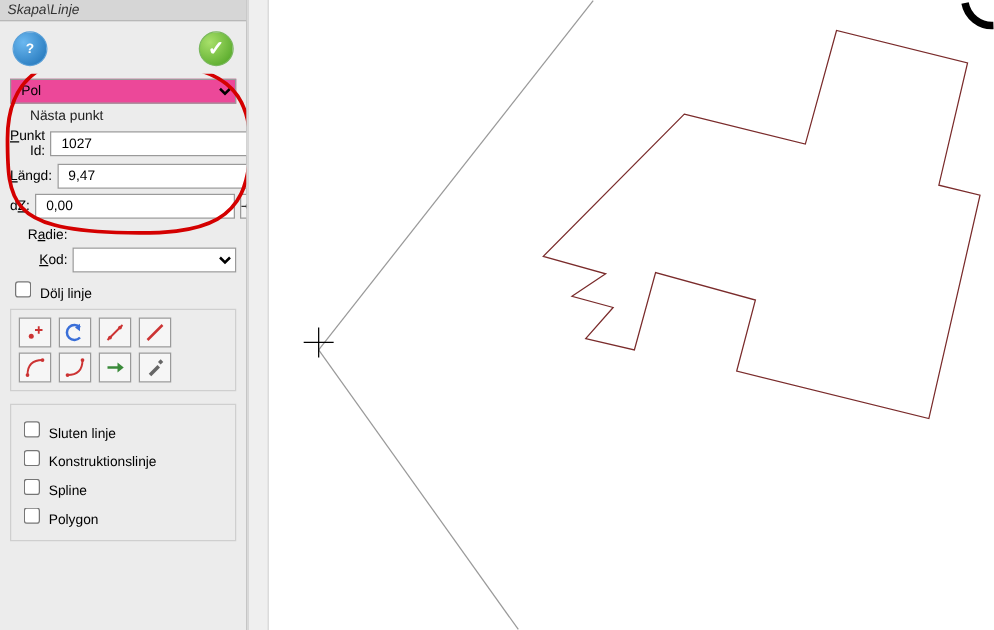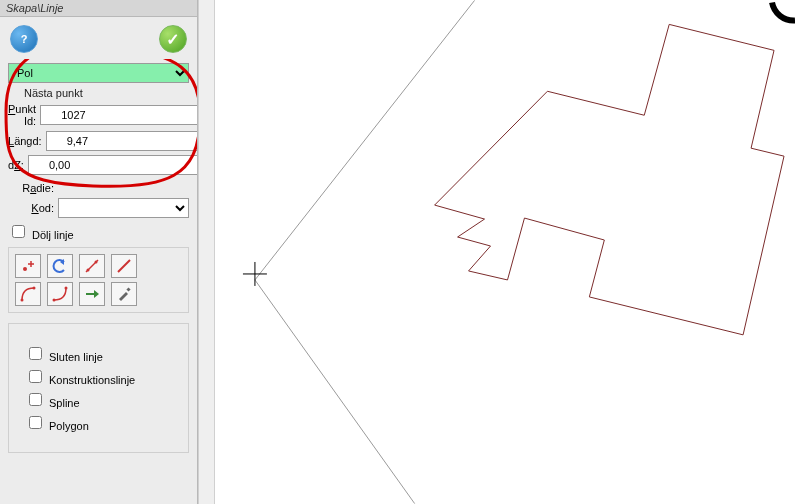--- a/index.html
+++ b/index.html
@@ -4,37 +4,37 @@
 <style>
   * { box-sizing: border-box; font-family: "Segoe UI", Tahoma, sans-serif; font-size: 11px; }
   body { margin: 0; width: 795px; height: 504px; background: #fff; display: flex; overflow: hidden; }
   .panel { width: 198px; background: #ececec; border-right: 1px solid #b8b8b8; display: flex; flex-direction: column; }
   .panel-title { background: #d6d6d6; border-bottom: 1px solid #b8b8b8; padding: 2px 6px; color: #333; font-size: 11px; font-style: italic; }
   .top-buttons { display: flex; justify-content: space-between; padding: 8px 10px 6px 10px; }
   .round-btn { width: 28px; height: 28px; border-radius: 14px; display: flex; align-items: center; justify-content: center; background: #f6f6f6; border: 1px solid #bbb; cursor: pointer; }
   .round-btn.help { background: radial-gradient(circle at 30% 30%, #6bb8f0, #1b6fb5); color: #fff; font-weight: bold; font-size: 16px; border-color: #5aa0d8; }
   .round-btn.ok { background: radial-gradient(circle at 30% 30%, #a8e06a, #4aa020); color: #fff; border-color: #7ab85e; }
   .body-area { padding: 4px 8px 8px 8px; overflow: hidden; }
-  .combo { width: 100%; height: 20px; border: 1px solid #9a9a9a; background: #86efac; padding: 0 4px; }
+  .combo { width: 100%; height: 20px; border: 1px solid #9a9a9a; background: #ec4899; padding: 0 4px; }
   .section-label { margin: 4px 0 4px 16px; color: #222; }
   .row { display: flex; align-items: center; margin-bottom: 4px; gap: 4px; }
   .row label { width: 46px; text-align: right; }
   .row label.wide { width: 46px; }
   .row .u { text-decoration: underline; }
-  .txt { flex: 1; height: 20px; border: 1px solid #9a9a9a; padding: 0 20px; background: #fff; }
+  .txt { flex: 1; height: 20px; border: 1px solid #9a9a9a; padding: 0 8px; background: #fff; }
   .pick-btn { width: 20px; height: 20px; border: 1px solid #9a9a9a; background: #f4f4f4; display: flex; align-items: center; justify-content: center; cursor: pointer; }
   .pick-btn svg { width: 12px; height: 12px; }
   .cbx-row { display: flex; align-items: flex-end; gap: 4px; margin: 4px 0; }
   .cbx { width: 13px; height: 13px; }
   .tool-grid { border: 1px solid #cfcfcf; padding: 6px; margin-top: 6px; background: #ececec; }
   .tool-row { display: flex; gap: 6px; margin-bottom: 4px; }
   .tool-row:last-child { margin-bottom: 0; }
   .tool { width: 26px; height: 24px; border: 1px solid #9a9a9a; background: #f6f6f6; display: flex; align-items: center; justify-content: center; cursor: pointer; }
   .tool svg { width: 16px; height: 16px; }
-  .opts-box { border: 1px solid #cfcfcf; padding: 16px; margin-top: 10px; background: #ececec; }
+  .opts-box { border: 1px solid #cfcfcf; padding: 6px; margin-top: 10px; background: #ececec; }
   .bottom-row { display: flex; align-items: center; gap: 6px; margin-top: 10px; }
   .bottom-row label { width: 32px; text-align: right; }
   .canvas { flex: 1; position: relative; background: #fff; border-left: 1px solid #d0d0d0; }
   .canvas svg { position: absolute; top: 0; left: 0; width: 100%; height: 100%; }
   .red-circle { position: absolute; pointer-events: none; }
   .red-circle svg { width: 210px; height: 155px; }
   .scrollbar-area { width: 16px; background: #efefef; border-left: 1px solid #d0d0d0; }
 </style>
 </head>
 <body>

